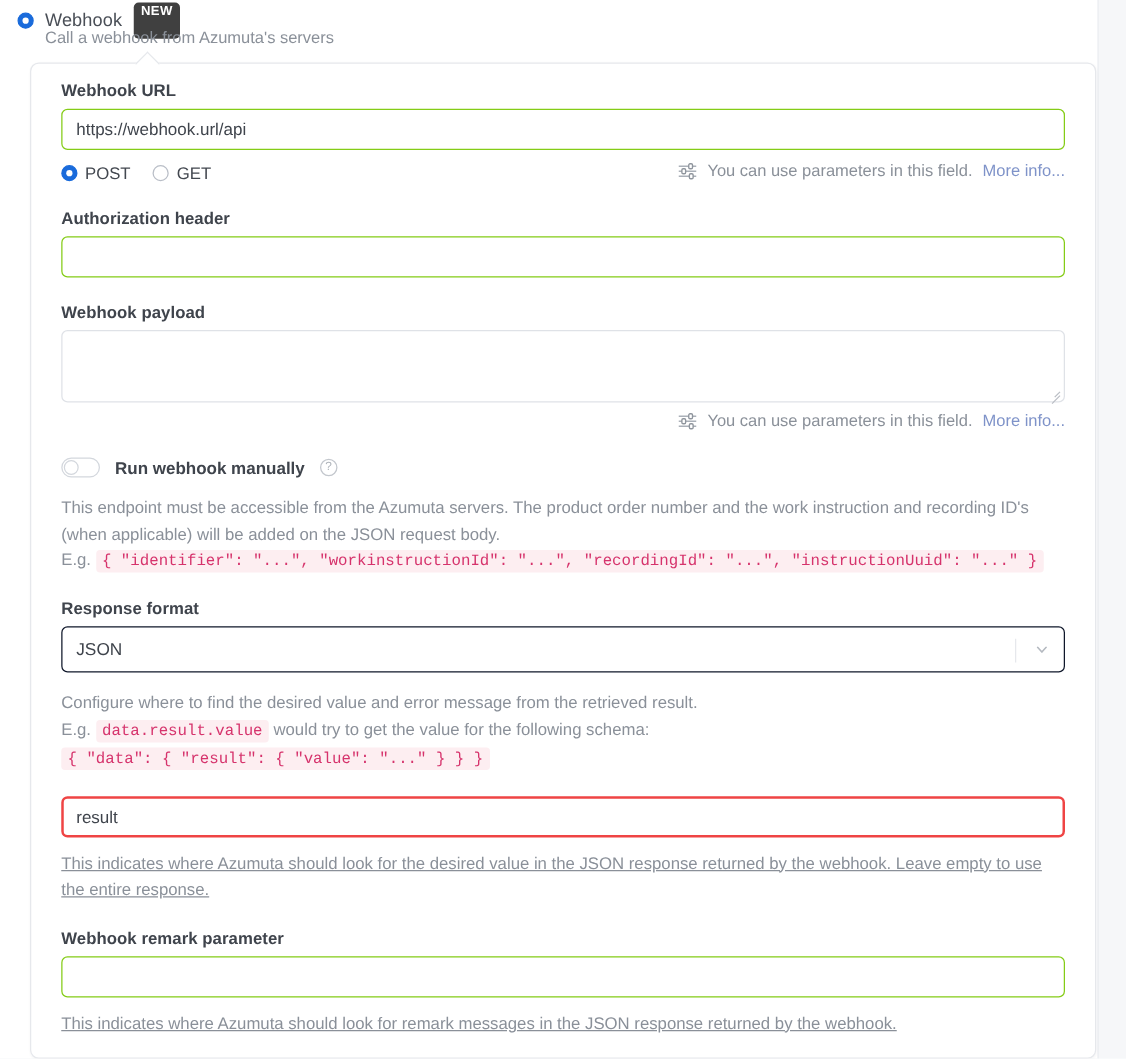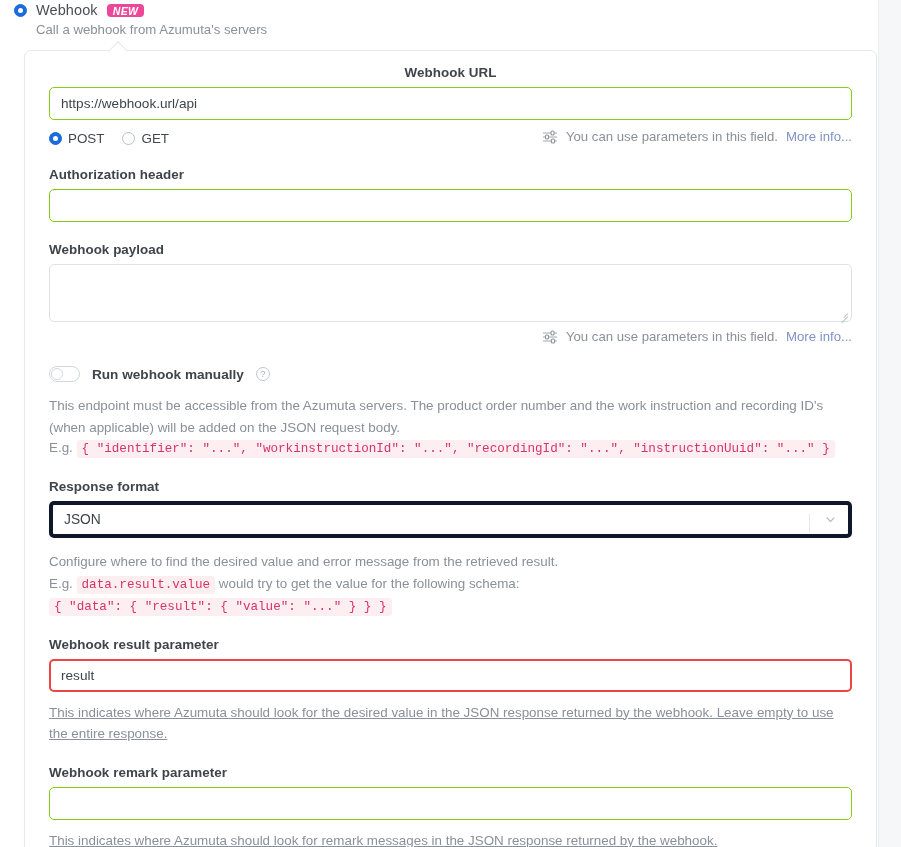--- a/index.html
+++ b/index.html
@@ -52,29 +52,28 @@
     border-radius: 50%;
     background: #fff;
   }
   .opt-title {
     font-size: 14.5px;
     color: #4a4f57;
     letter-spacing: .1px;
   }
   .badge-new {
     display: inline-block;
-    background: #ec4899;
+    background: #404040;
     color: #fff;
     font-size: 10.5px;
     font-weight: bold;
     letter-spacing: .4px;
-    padding: 1px 6px 0 6px;
+    padding: 1px 6px 16px 6px;
     border-radius: 4px;
     line-height: 12px;
-    font-style: italic;
   }
   .opt-sub {
     position: absolute;
     left: 36px; top: 22px;
     font-size: 13.2px;
     color: #8a9099;
   }
 
   
   .card {
@@ -245,21 +244,21 @@
   .codeline {
     margin-top: 1px;
     line-height: 20px;
   }
 
   
   .fselect {
     box-sizing: border-box;
     width: 100%;
     height: 37px;
-    border: 4px solid #0f172a;
+    border: 1px solid #0f172a;
     border-radius: 5px;
     background: #fff;
     display: flex;
     align-items: center;
     padding: 0 11px;
     position: relative;
   }
   .fselect .val { font-size: 13.8px; color: #3f444c; }
   .sel-sep {
     position: absolute;
@@ -268,21 +267,21 @@
     background: #e6e8ec;
   }
   .chev {
     position: absolute;
     right: 13px; top: 50%;
     margin-top: -3px;
     width: 9px; height: 6px;
   }
 
   .sec { margin-top: 20px; }
-  .sec.first { margin-top: 0; text-align: center; }
+  .sec.first { margin-top: 0; }
 </style>
 </head>
 <body>
 
 <div id="page">
 
   <div class="gutter"></div>
 
   <div class="opt-head">
     <span class="radio on"></span>
@@ -390,21 +389,20 @@
       <p class="desc codeline" style="margin-top:1px">
         <span>E.g.</span>
         <code class="inline">data.result.value</code>
         <span>would try to get the value for the following schema:</span>
       </p>
       <p class="desc codeline" style="margin-top:1px">
         <code class="inline">{ "data": { "result": { "value": "..." } } }</code>
       </p>
 
       <div class="sec">
-        <div class="flabel">Webhook result parameter</div>
         <div class="finput focused">
           <span>result</span>
         </div>
         <p class="desc tight">This indicates where Azumuta should look for the desired value in the JSON response returned by the webhook. Leave empty to use the entire response.</p>
       </div>
 
       <div class="sec">
         <div class="flabel">Webhook remark parameter</div>
         <div class="finput">
           <span></span>

